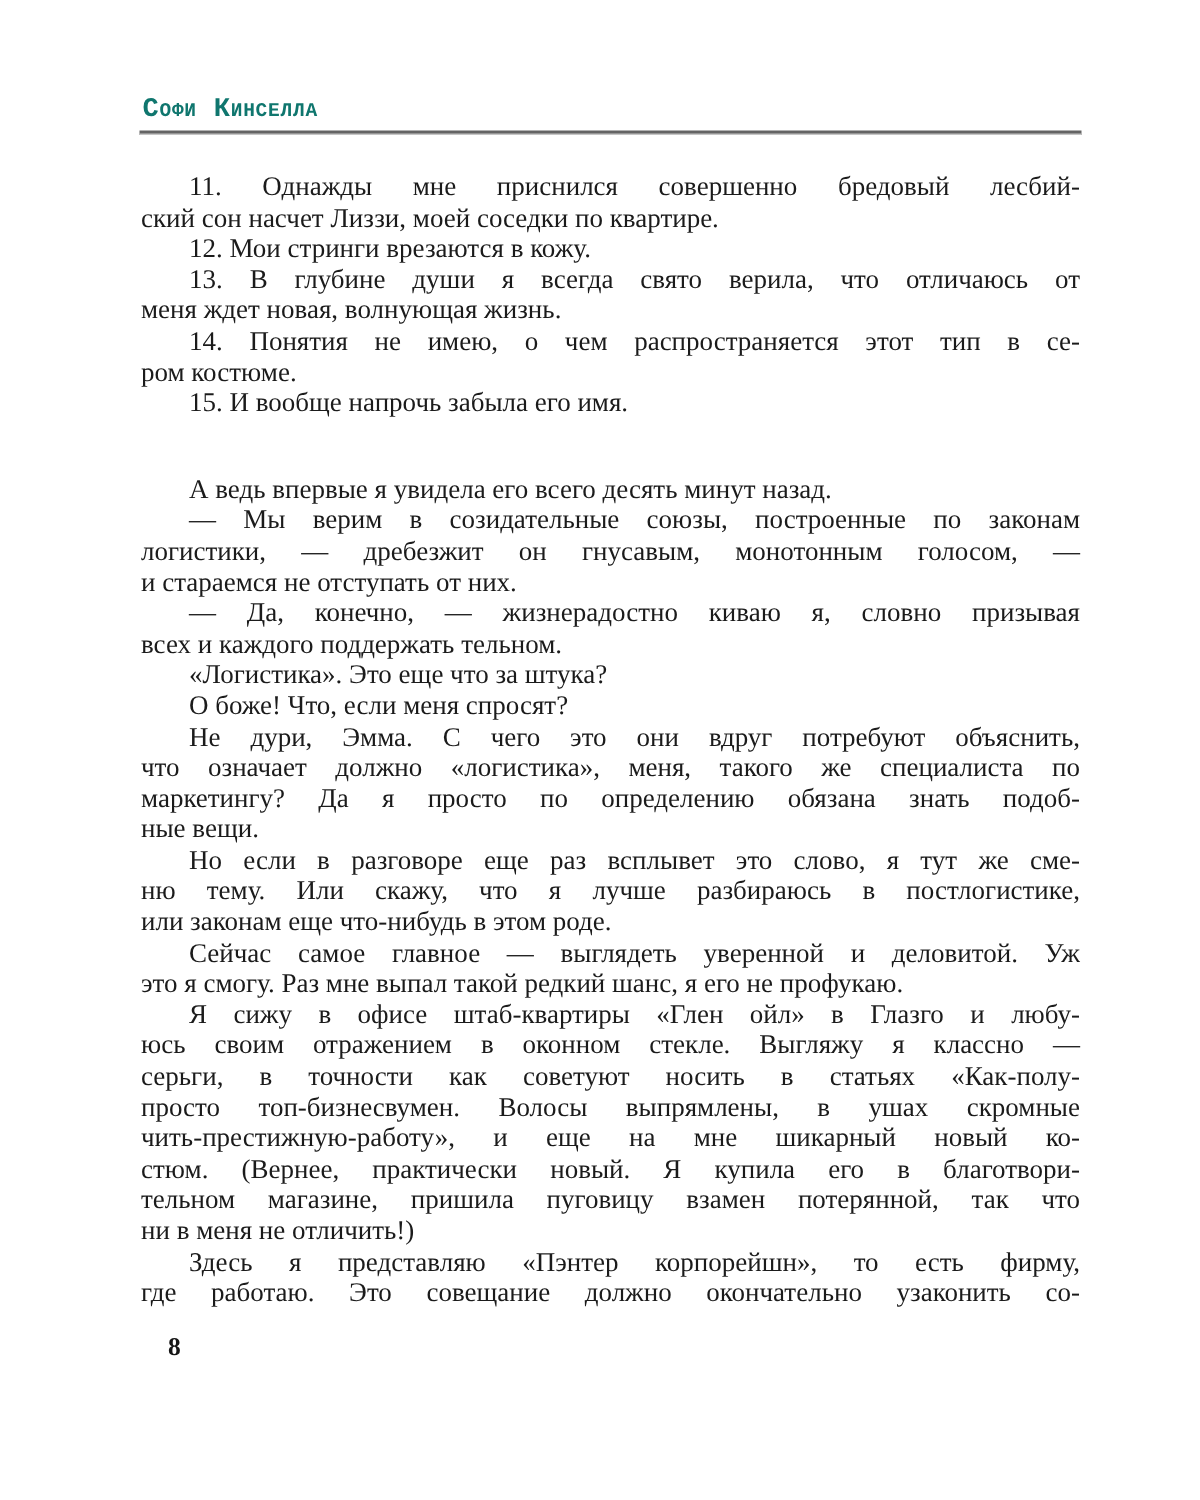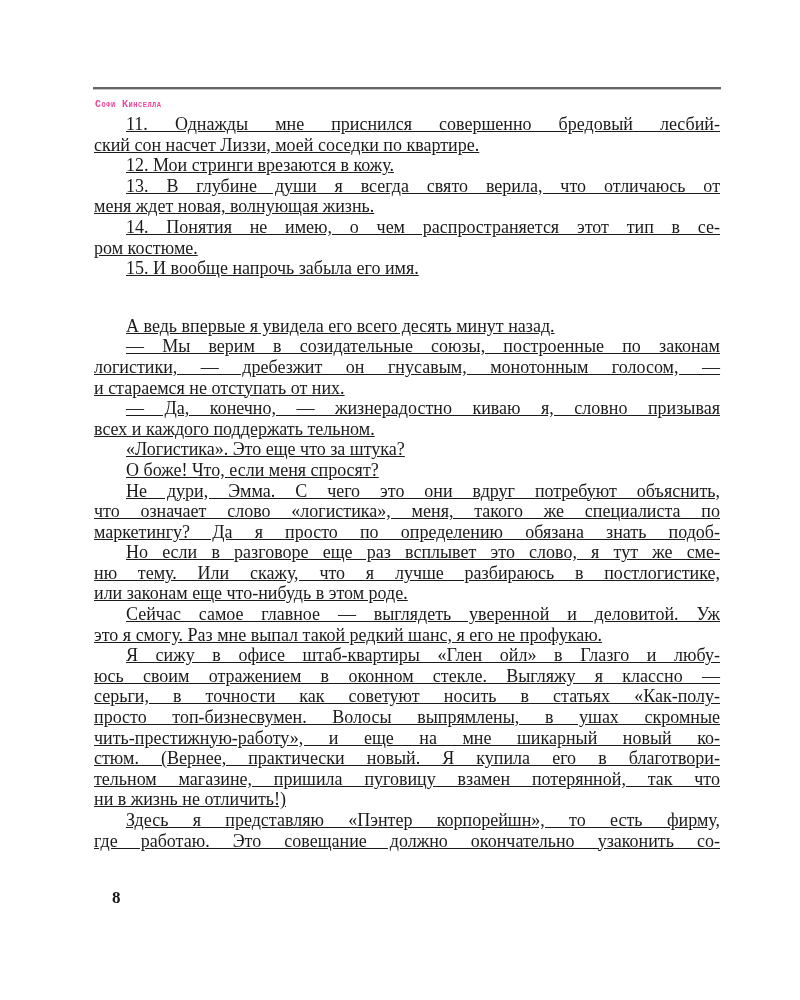--- a/index.html
+++ b/index.html
@@ -15,45 +15,43 @@
     overflow: hidden;
     font-family: "Liberation Serif", "DejaVu Serif", serif;
     color: #1b1b1b;
   }
   .running-header {
     position: absolute;
     left: 95px;
     top: 63px;
     width: 626px;
     font-family: "Liberation Mono", "DejaVu Sans Mono", monospace;
-    font-size: 10px;
+    font-size: 18px;
     font-weight: 600;
     font-variant: small-caps;
     letter-spacing: 0.5px;
-    color: #ec4899;
+    color: #0f766e;
     white-space: nowrap;
-    margin-top: 36px;
   }
   .header-rule {
     position: absolute;
     left: 93px;
     top: 87px;
     width: 628px;
     height: 2px;
     background: #646464;
     border-bottom: 1px solid #c6c6c6;
   }
   .body-text {
     position: absolute;
     left: 94px;
     top: 114px;
     width: 626px;
     font-size: 18px;
     line-height: 20.6px;
-    text-decoration: underline;
   }
   .paragraph { margin: 0; }
   .paragraph.space-before { margin-top: 37px; }
   .line {
     text-align: justify;
     text-align-last: justify;
     white-space: nowrap; 
   }
   .line.last { text-align-last: left; }
   .line.first { text-indent: 32px; }
@@ -104,41 +102,42 @@
         <div class="line last">всех и каждого поддержать тельном.</div>
       </div>
       <div class="paragraph">
         <div class="line first last">«Логистика». Это еще что за штука?</div>
       </div>
       <div class="paragraph">
         <div class="line first last">О боже! Что, если меня спросят?</div>
       </div>
       <div class="paragraph">
         <div class="line first">Не дури, Эмма. С чего это они вдруг потребуют объяснить,</div>
-        <div class="line">что означает слово «логистика», меня, такого же специалиста по</div>
+        <div class="line">что означает должно «логистика», меня, такого же специалиста по</div>
         <div class="line">маркетингу? Да я просто по определению обязана знать подоб-</div>
+        <div class="line last">ные вещи.</div>
       </div>
       <div class="paragraph">
         <div class="line first">Но если в разговоре еще раз всплывет это слово, я тут же сме-</div>
         <div class="line">ню тему. Или скажу, что я лучше разбираюсь в постлогистике,</div>
         <div class="line last">или законам еще что-нибудь в этом роде.</div>
       </div>
       <div class="paragraph">
         <div class="line first">Сейчас самое главное — выглядеть уверенной и деловитой. Уж</div>
         <div class="line last">это я смогу. Раз мне выпал такой редкий шанс, я его не профукаю.</div>
       </div>
       <div class="paragraph">
         <div class="line first">Я сижу в офисе штаб-квартиры «Глен ойл» в Глазго и любу-</div>
         <div class="line">юсь своим отражением в оконном стекле. Выгляжу я классно —</div>
         <div class="line">серьги, в точности как советуют носить в статьях «Как-полу-</div>
         <div class="line">просто топ-бизнесвумен. Волосы выпрямлены, в ушах скромные</div>
         <div class="line">чить-престижную-работу», и еще на мне шикарный новый ко-</div>
         <div class="line">стюм. (Вернее, практически новый. Я купила его в благотвори-</div>
         <div class="line">тельном магазине, пришила пуговицу взамен потерянной, так что</div>
-        <div class="line last">ни в жизнь не отличить!)</div>
+        <div class="line last">ни в меня не отличить!)</div>
       </div>
       <div class="paragraph">
         <div class="line first">Здесь я представляю «Пэнтер корпорейшн», то есть фирму,</div>
         <div class="line">где работаю. Это совещание должно окончательно узаконить со-</div>
       </div>
     </div>
   <div class="page-number">8</div>
 </div>
 
 </body></html>

